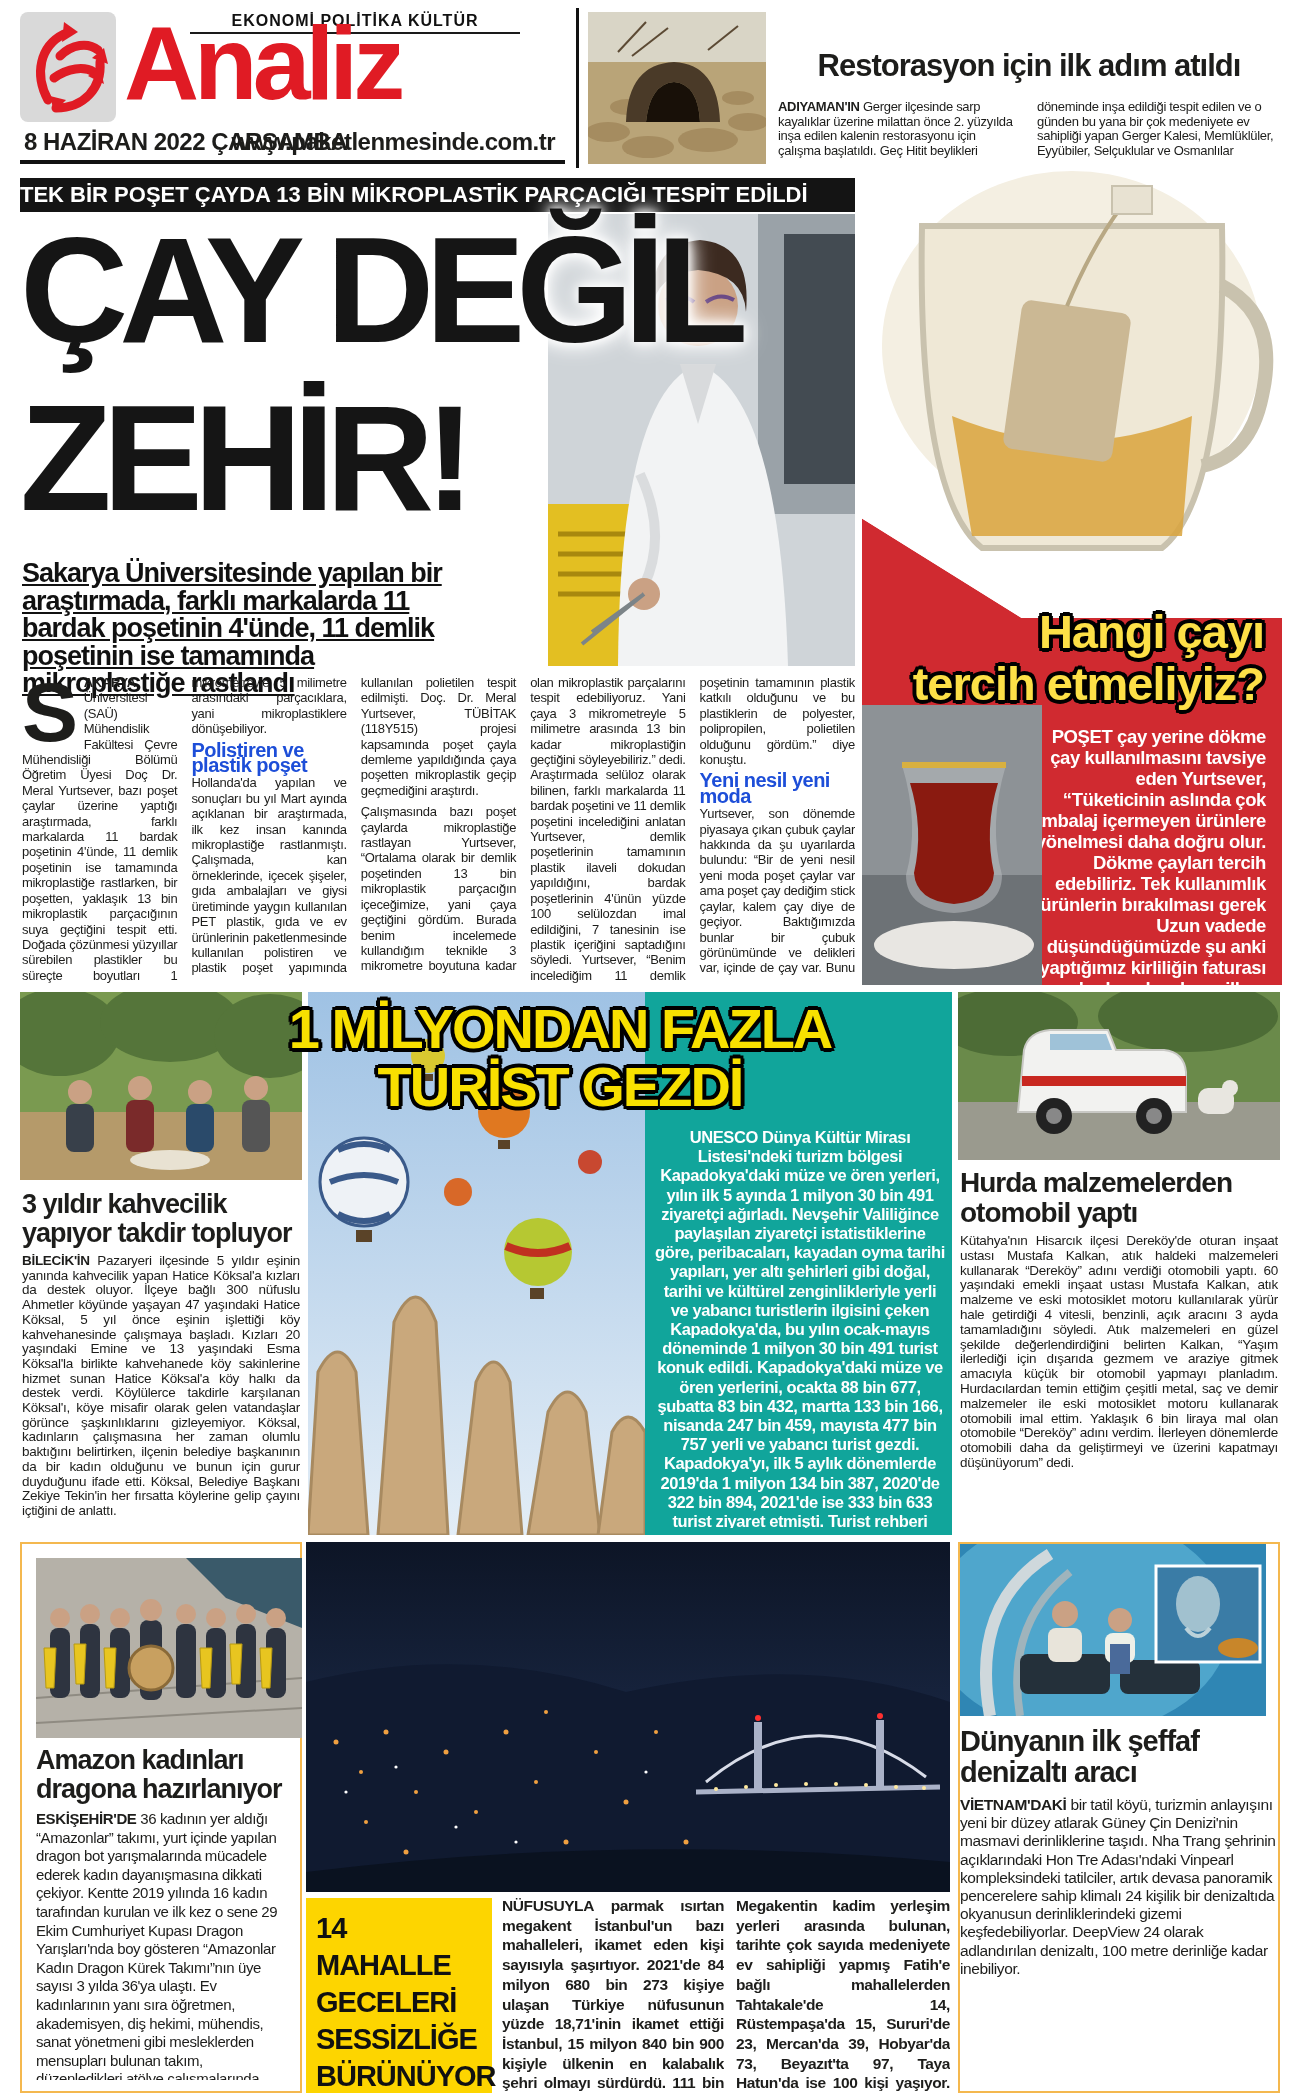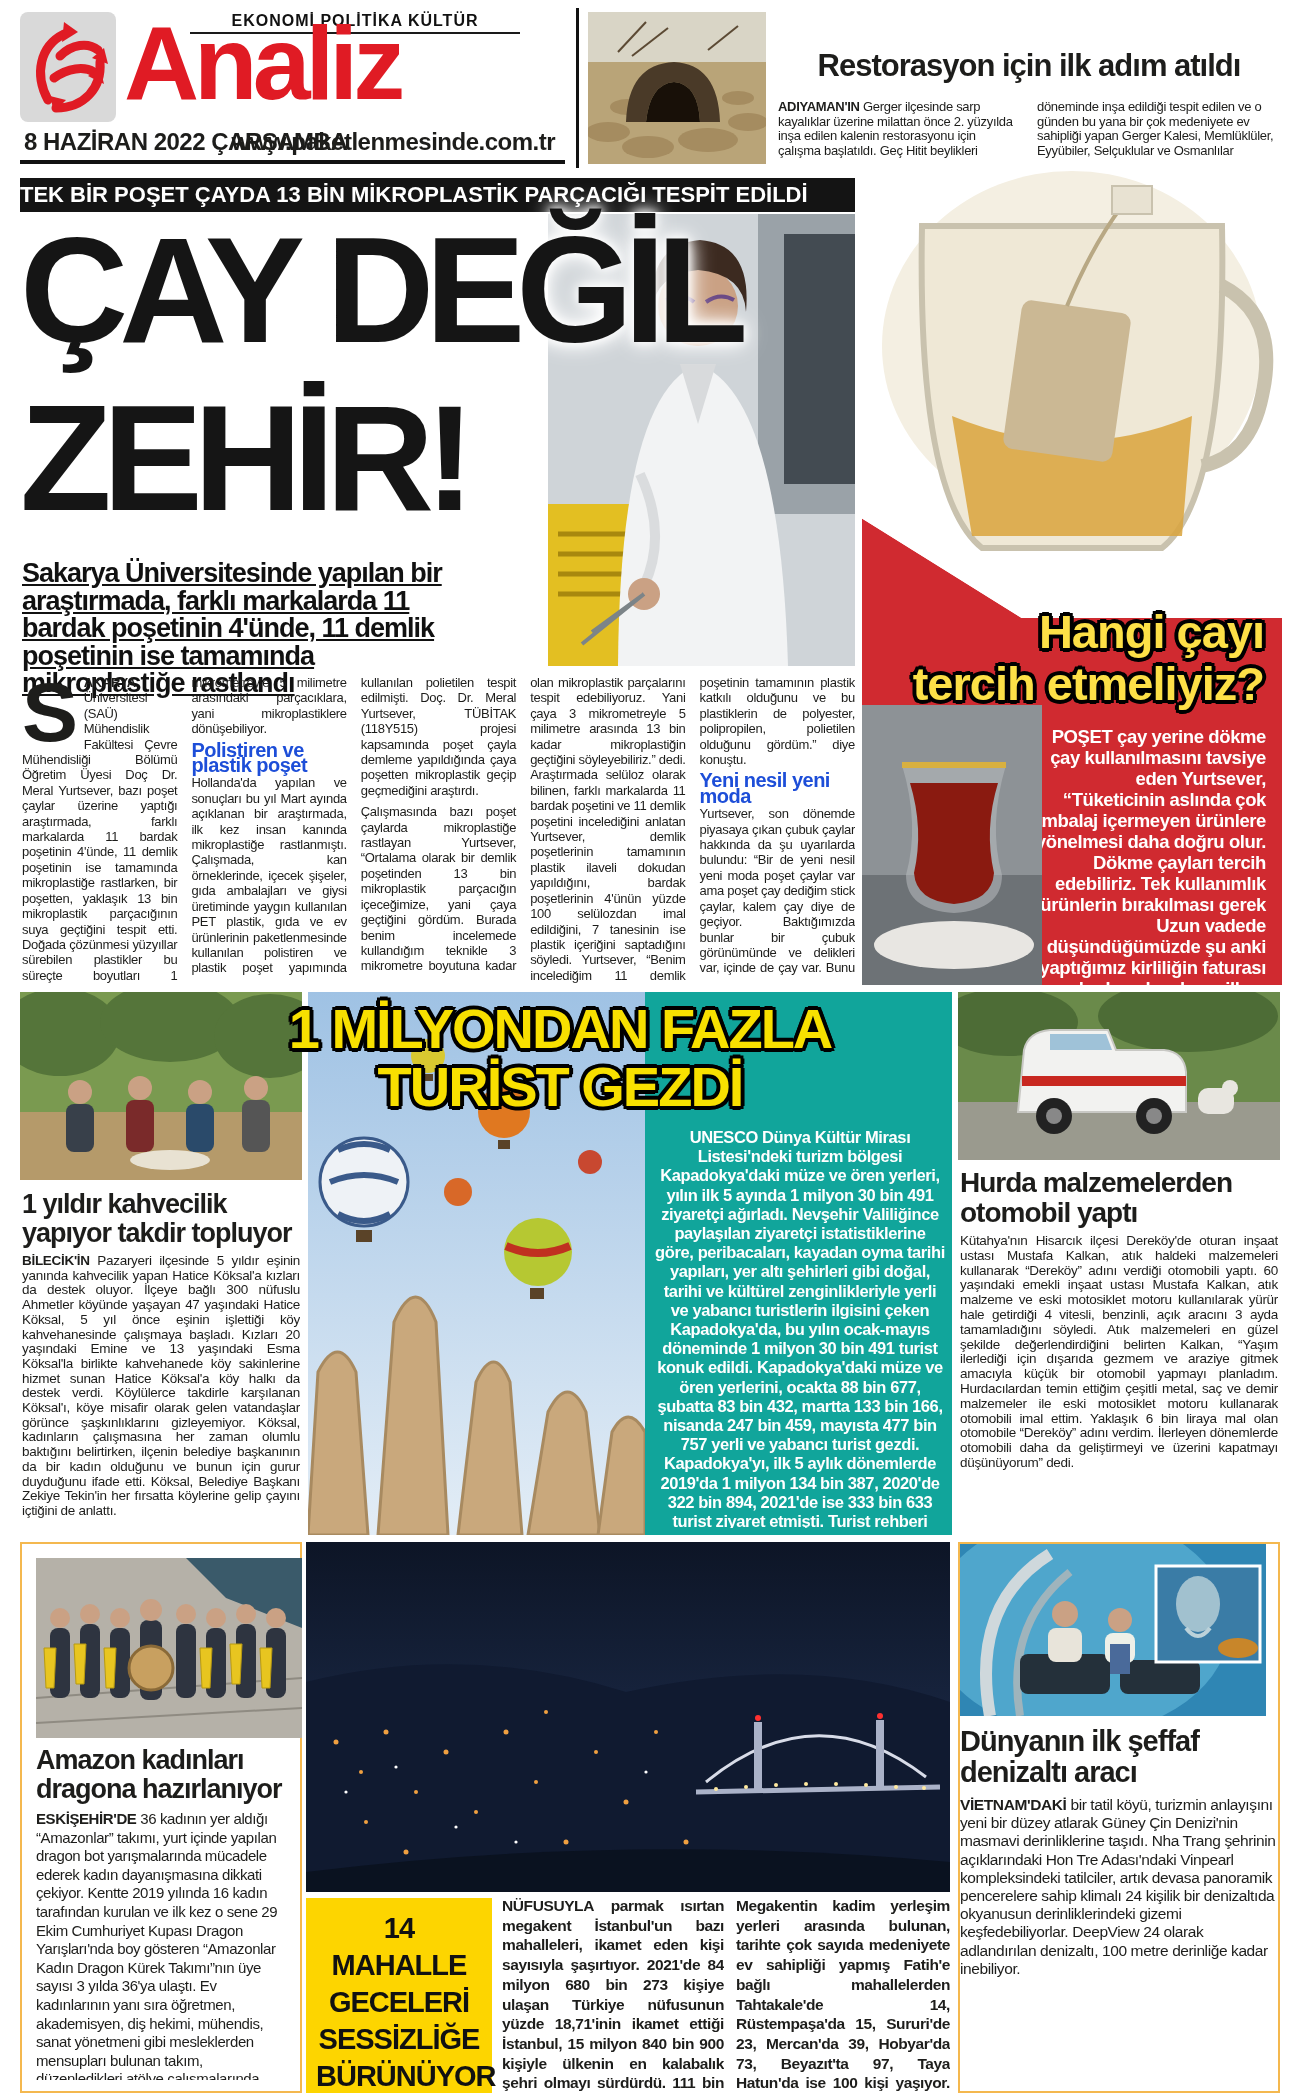--- a/index.html
+++ b/index.html
@@ -75,21 +75,21 @@
               letter-spacing:-0.3px;text-align:justify;overflow:hidden;}
   
   #bot-row{left:20px;top:1542px;width:1260px;height:551px;}
   .framed{border:2px solid #f4b84f;background:#fff;}
   #amazons{left:0;top:0;width:282px;height:551px;padding:14px;}
   #rowing-photo{width:266px;height:180px;overflow:hidden;position:relative;}
   #amazons-title{margin-top:8px;font-size:27px;font-weight:bold;line-height:29px;letter-spacing:-1px;}
   #amazons-body{margin-top:6px;font-size:15px;line-height:18.6px;letter-spacing:-0.4px;height:270px;overflow:hidden;}
   #city-photo{left:286px;top:0;width:644px;height:350px;overflow:hidden;}
   #yellow-box{left:286px;top:356px;width:186px;height:195px;background:#fdd500;padding:12px 10px;}
-  #yellow-box div{font-size:29px;font-weight:bold;line-height:37px;letter-spacing:-1px;color:#111;text-align:center;}
+  #yellow-box div{font-size:29px;font-weight:bold;line-height:37px;letter-spacing:-1px;color:#111;}
   .ist-col{top:354px;height:197px;font-size:15.5px;font-weight:bold;line-height:19.7px;
            letter-spacing:-0.4px;text-align:justify;overflow:hidden;}
   #ist-col1{left:482px;width:222px;}
   #ist-col2{left:716px;width:214px;}
   #submarine{left:938px;top:0;width:322px;height:551px;padding:0;}
   #submarine-photo{width:306px;height:172px;overflow:hidden;position:relative;}
   #submarine-title{margin-top:10px;font-size:29px;font-weight:bold;line-height:31px;letter-spacing:-1px;}
   #submarine-body{margin-top:8px;font-size:15.5px;line-height:18.2px;letter-spacing:-0.4px;height:290px;overflow:hidden;}
   svg{display:block;}
 </style>
@@ -247,21 +247,21 @@
              <circle cx="120" cy="96" r="12" fill="#caa184"></circle>
               <rect x="106" y="108" width="28" height="52" rx="8" fill="#7a2a2a"></rect>
              <circle cx="180" cy="100" r="12" fill="#caa184"></circle>
               <rect x="166" y="112" width="28" height="48" rx="8" fill="#2a4a6a"></rect>
              <circle cx="236" cy="96" r="12" fill="#caa184"></circle>
               <rect x="222" y="108" width="28" height="52" rx="8" fill="#555"></rect>
             </g>
           <ellipse cx="150" cy="168" rx="40" ry="10" fill="#e8e2d2"></ellipse>
         </svg>
       </div>
-      <div id="coffee-title" class="abs">1 yıldır kahvecilik yapıyor takdir topluyor</div>
+      <div id="coffee-title" class="abs">3 yıldır kahvecilik yapıyor takdir topluyor</div>
       <div id="coffee-body" class="abs">
         <b class="lead">BİLECİK'İN</b><span> Pazaryeri ilçesinde 5 yıldır eşinin yanında kahvecilik yapan Hatice Köksal'a kızları da destek oluyor. İlçeye bağlı 300 nüfuslu Ahmetler köyünde yaşayan 47 yaşındaki Hatice Köksal, 5 yıl önce eşinin işlettiği köy kahvehanesinde çalışmaya başladı. Kızları 20 yaşındaki Emine ve 13 yaşındaki Esma Köksal'la birlikte kahvehanede köy sakinlerine hizmet sunan Hatice Köksal'a köy halkı da destek verdi. Köylülerce takdirle karşılanan Köksal'ı, köye misafir olarak gelen vatandaşlar görünce şaşkınlıklarını gizleyemiyor. Köksal, kadınların çalışmasına her zaman olumlu baktığını belirtirken, ilçenin belediye başkanının da bir kadın olduğunu ve bunun için gurur duyduğunu ifade etti. Köksal, Belediye Başkanı Zekiye Tekin'in her fırsatta köylerine gelip çayını içtiğini de anlattı.</span>
       </div>
     </div>
 
     <div id="balloon-photo" class="abs">
       <svg width="337" height="543" viewBox="0 0 337 543">
         <defs>
             <linearGradient id="sky" x1="0" y1="0" x2="0" y2="1">
           <stop offset="0" stop-color="#9fc2e4"></stop>

